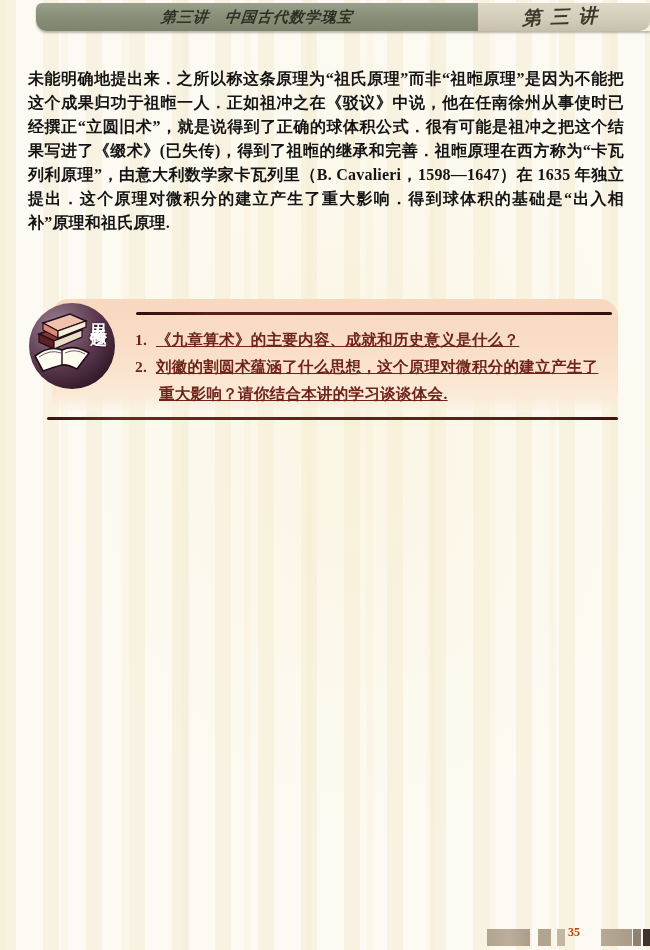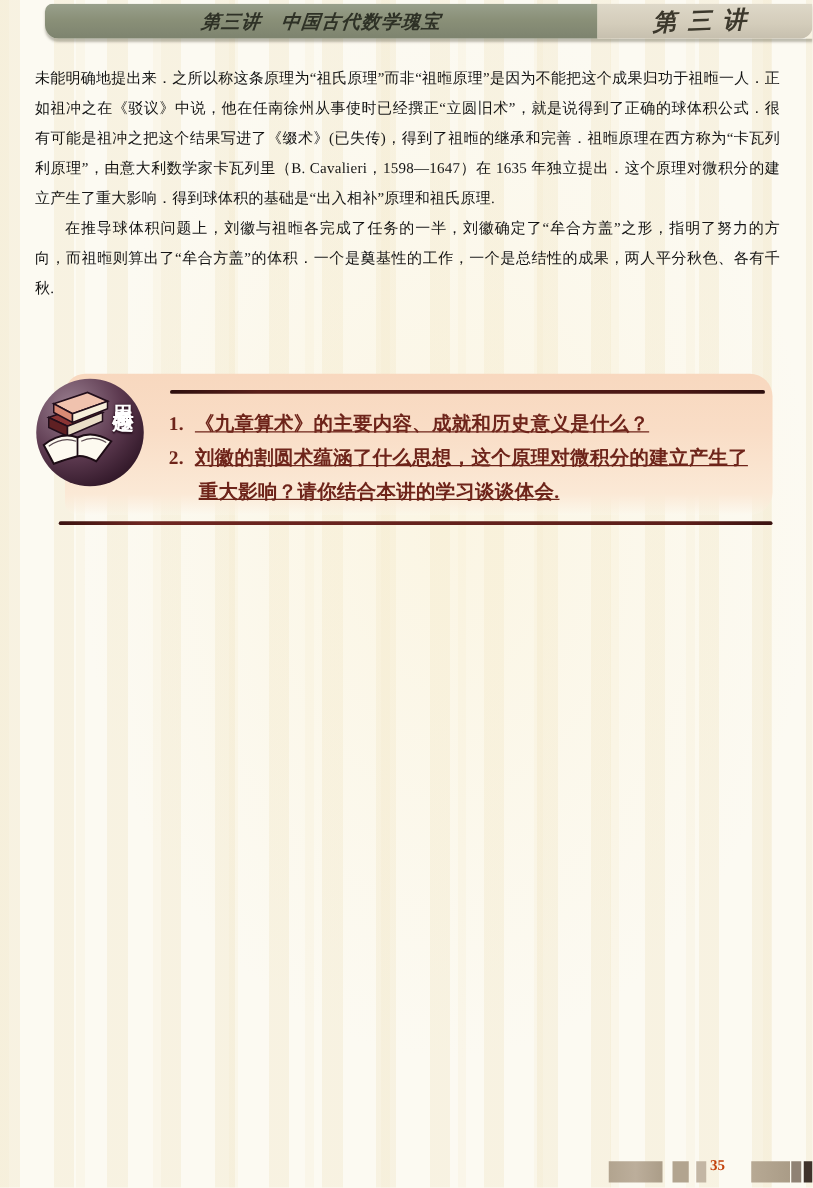--- a/index.html
+++ b/index.html
@@ -37,22 +37,22 @@
     border-radius:0 0 10px 0;
   }
   .corner-calligraphy{
     font-family:"Liberation Serif","DejaVu Serif",serif;
     font-size:19px;font-style:italic;font-weight:bold;
     color:#3c382c;letter-spacing:9px;transform:rotate(-2deg);
   }
 
   
   .content{
-    position:absolute;top:50px;left:28px;width:596px;
-    font-size:12px;font-weight:400;color:#141414;
+    position:absolute;top:67px;left:28px;width:596px;
+    font-size:16px;font-weight:700;color:#141414;
     line-height:24px;text-align:justify;letter-spacing:.2px;
   }
   .para{margin:0;}
   .para.indent{text-indent:2em;}
 
   
   .thinkbox{
     position:absolute;top:299px;left:52px;width:566px;height:113px;
     background:linear-gradient(180deg,#f8d8bf 0%,#f9ddc6 40%,#fbe9d6 85%,rgba(252,250,242,.2) 100%);
     border-radius:16px 18px 18px 10px;
@@ -112,21 +112,20 @@
     <div class="topbar-main">
       <span class="topbar-title">第三讲　中国古代数学瑰宝</span>
     </div>
     <div class="topbar-corner">
       <span class="corner-calligraphy">第三讲</span>
     </div>
   </header>
 
   <main class="content">
     <p class="para">未能明确地提出来．之所以称这条原理为“祖氏原理”而非“祖暅原理”是因为不能把这个成果归功于祖暅一人．正如祖冲之在《驳议》中说，他在任南徐州从事使时已经撰正“立圆旧术”，就是说得到了正确的球体积公式．很有可能是祖冲之把这个结果写进了《缀术》(已失传)，得到了祖暅的继承和完善．祖暅原理在西方称为“卡瓦列利原理”，由意大利数学家卡瓦列里（B. Cavalieri，1598—1647）在 1635 年独立提出．这个原理对微积分的建立产生了重大影响．得到球体积的基础是“出入相补”原理和祖氏原理.</p>
-    <p class="para indent">在推导球体积问题上，刘徽与祖暅各完成了任务的一半，刘徽确定了“牟合方盖”之形，指明了努力的方向，而祖暅则算出了“牟合方盖”的体积．一个是奠基性的工作，一个是总结性的成果，两人平分秋色、各有千秋.</p>
   </main>
 
   <section class="thinkbox">
     <div class="think-topline"></div>
     <ol class="questions">
       <li class="question"><span class="q-num">1.</span><span class="q-text">《九章算术》的主要内容、成就和历史意义是什么？</span></li>
       <li class="question"><span class="q-num">2.</span><span class="q-text">刘徽的割圆术蕴涵了什么思想，这个原理对微积分的建立产生了重大影响？请你结合本讲的学习谈谈体会.</span></li>
     </ol>
   </section>
 

